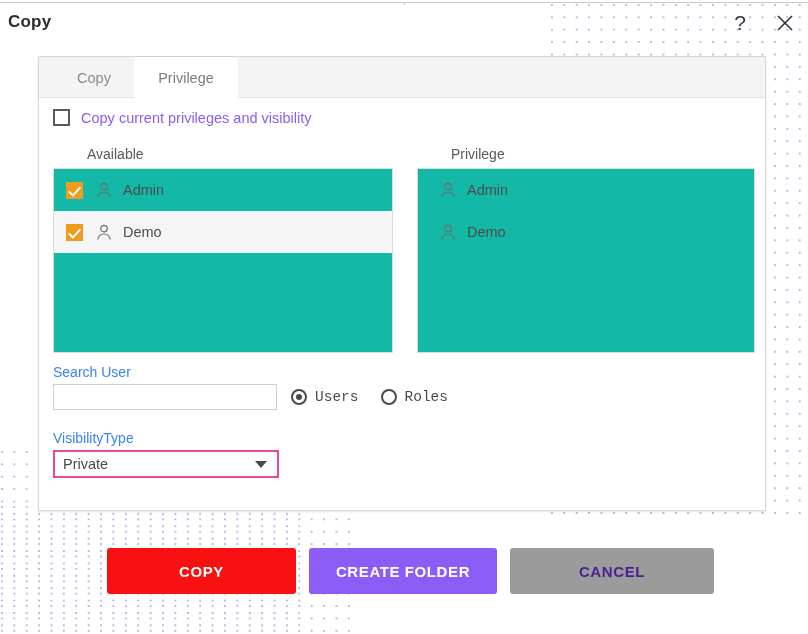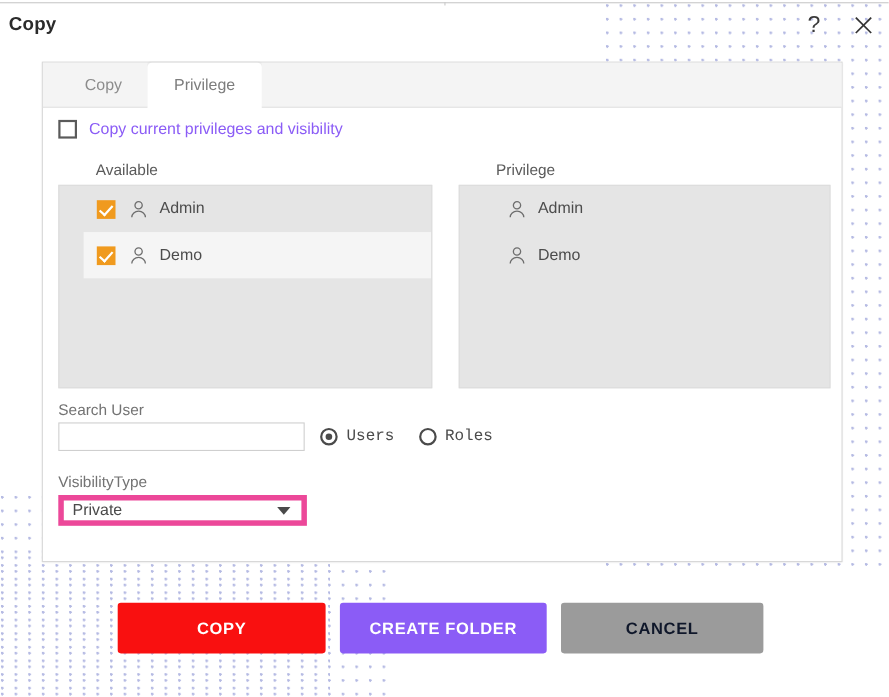--- a/index.html
+++ b/index.html
@@ -128,44 +128,43 @@
     position: absolute;
     font-size: 14px; color: #5a5a5a; margin-left: 34px;
   }
   .col-head-available { left: 14px; top: 48px; }
   .col-head-selected { left: 378px; top: 48px; }
 
   
   .listbox {
     position: absolute; top: 70px;
     height: 185px;
-    background: #e5e5e5;
+    background: #14b8a6;
     border: 1px solid #dcdcdc;
     overflow: hidden;
-    padding-left: 22px;
   }
   .listbox-available { left: 14px; width: 340px; }
   .listbox-selected { left: 378px; width: 338px; }
 
   .li {
     height: 42px;
     display: flex; align-items: center;
     padding-left: 12px;
     gap: 11px;
     cursor: pointer;
   }
   .li.highlight { background: #f5f5f5; }
   .li .cb { margin-right: 2px; }
   .li-name { font-size: 14.5px; color: #4c4c4c; }
   .user-icon { flex: none; width: 16px; height: 17px; display:block; }
   .listbox-selected .li { padding-left: 22px; }
 
   
   .field-label {
-    position: absolute; font-size: 14px; color: #737373;
+    position: absolute; font-size: 14px; color: #3b82f6;
   }
   .lbl-search { left: 14px; top: 266px; }
   .lbl-vis { left: 14px; top: 332px; }
 
   .search-input {
     position: absolute; left: 14px; top: 286px;
     width: 224px; height: 26px;
     border: 1px solid #cfcfcf;
     background: #fff;
     font-family: "Liberation Sans", sans-serif;
@@ -189,21 +188,21 @@
     content: "";
     position: absolute; left: 3px; top: 3px;
     width: 6px; height: 6px; border-radius: 50%;
     background: #4a4a4a;
   }
   .radio-label { font-size: 14.5px; color: #4c4c4c; }
 
   .select {
     position: absolute; left: 14px; top: 352px;
     width: 226px; height: 28px;
-    border: 5px solid #ec4899;
+    border: 2px solid #ec4899;
     background: #fff;
     display: flex; align-items: center;
     padding: 0 8px;
     cursor: pointer;
   }
   .select-value { font-size: 14.5px; color: #4a4a4a; flex: 1; }
   .caret {
     width: 0; height: 0;
     border-left: 6.5px solid transparent;
     border-right: 6.5px solid transparent;
@@ -225,21 +224,21 @@
     color: #ffffff;
     font-family: "Liberation Sans", sans-serif;
     font-size: 15px;
     font-weight: bold;
     letter-spacing: .6px;
     cursor: pointer;
     display: flex; align-items: center; justify-content: center;
   }
   .btn-copy { width: 189px; background: #f91010; }
   .btn-create { width: 188px; background: #8b5cf6; }
-  .btn-cancel { width: 184px; background: #9b9b9b; color: #0f172a; }
+  .btn-cancel { width: 204px; background: #9b9b9b; color: #4c1d95; }
 </style>
 </head>
 <body>
 
 <div id="root">
 
   <div class="dots dots-topright"></div>
   <div class="dots dots-bottomleft"></div>
   <div class="dots dots-bottomstrip"></div>
 

